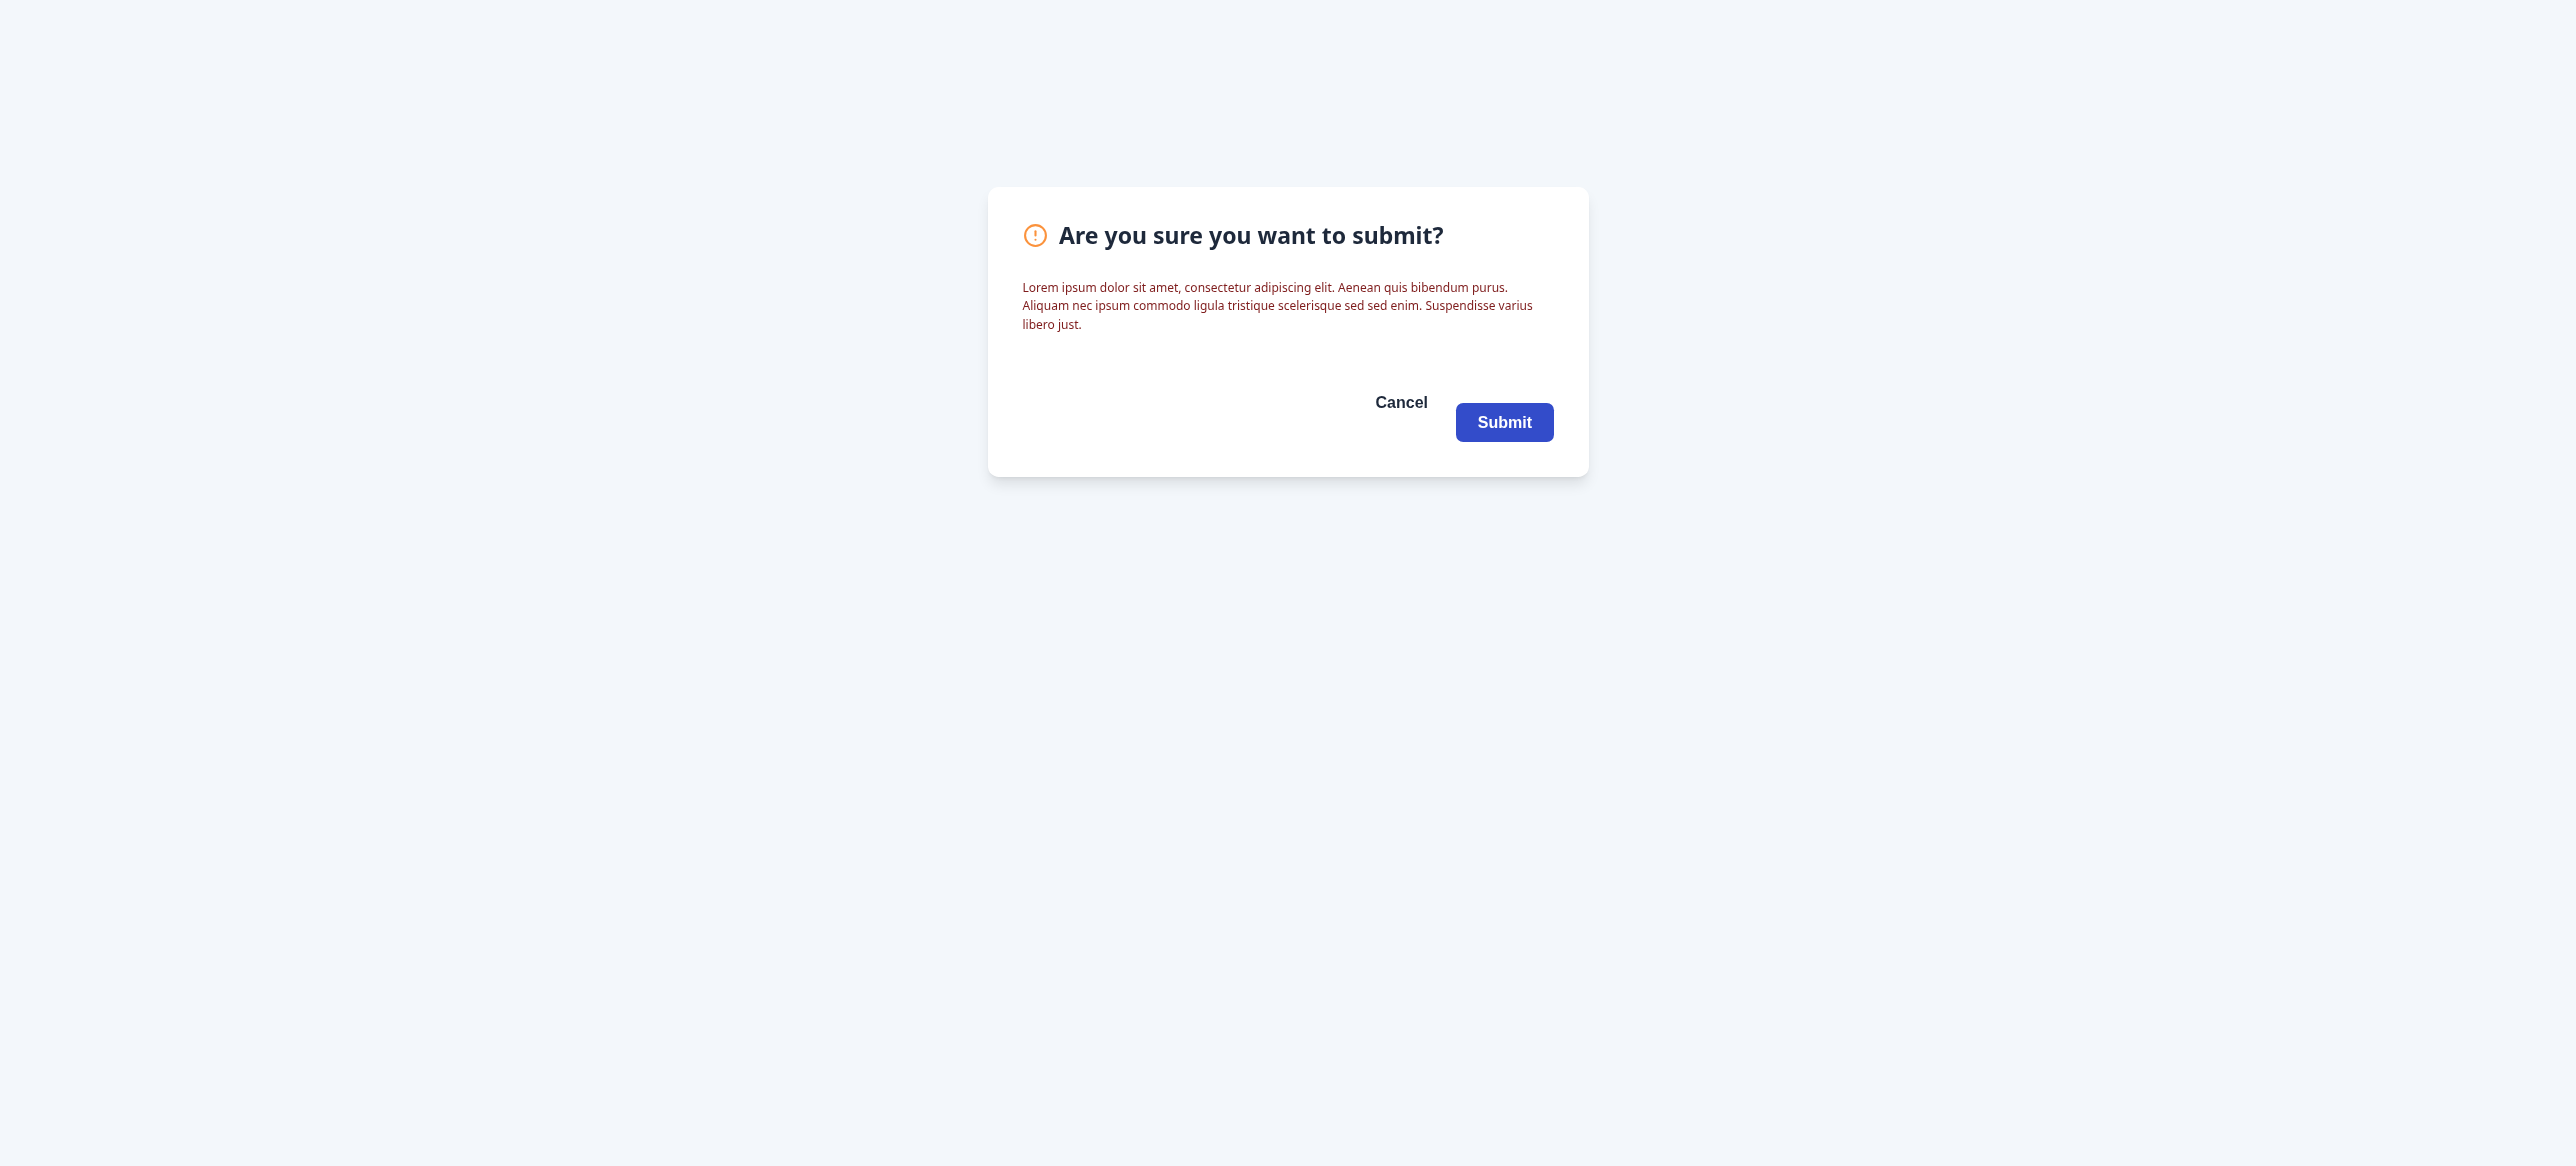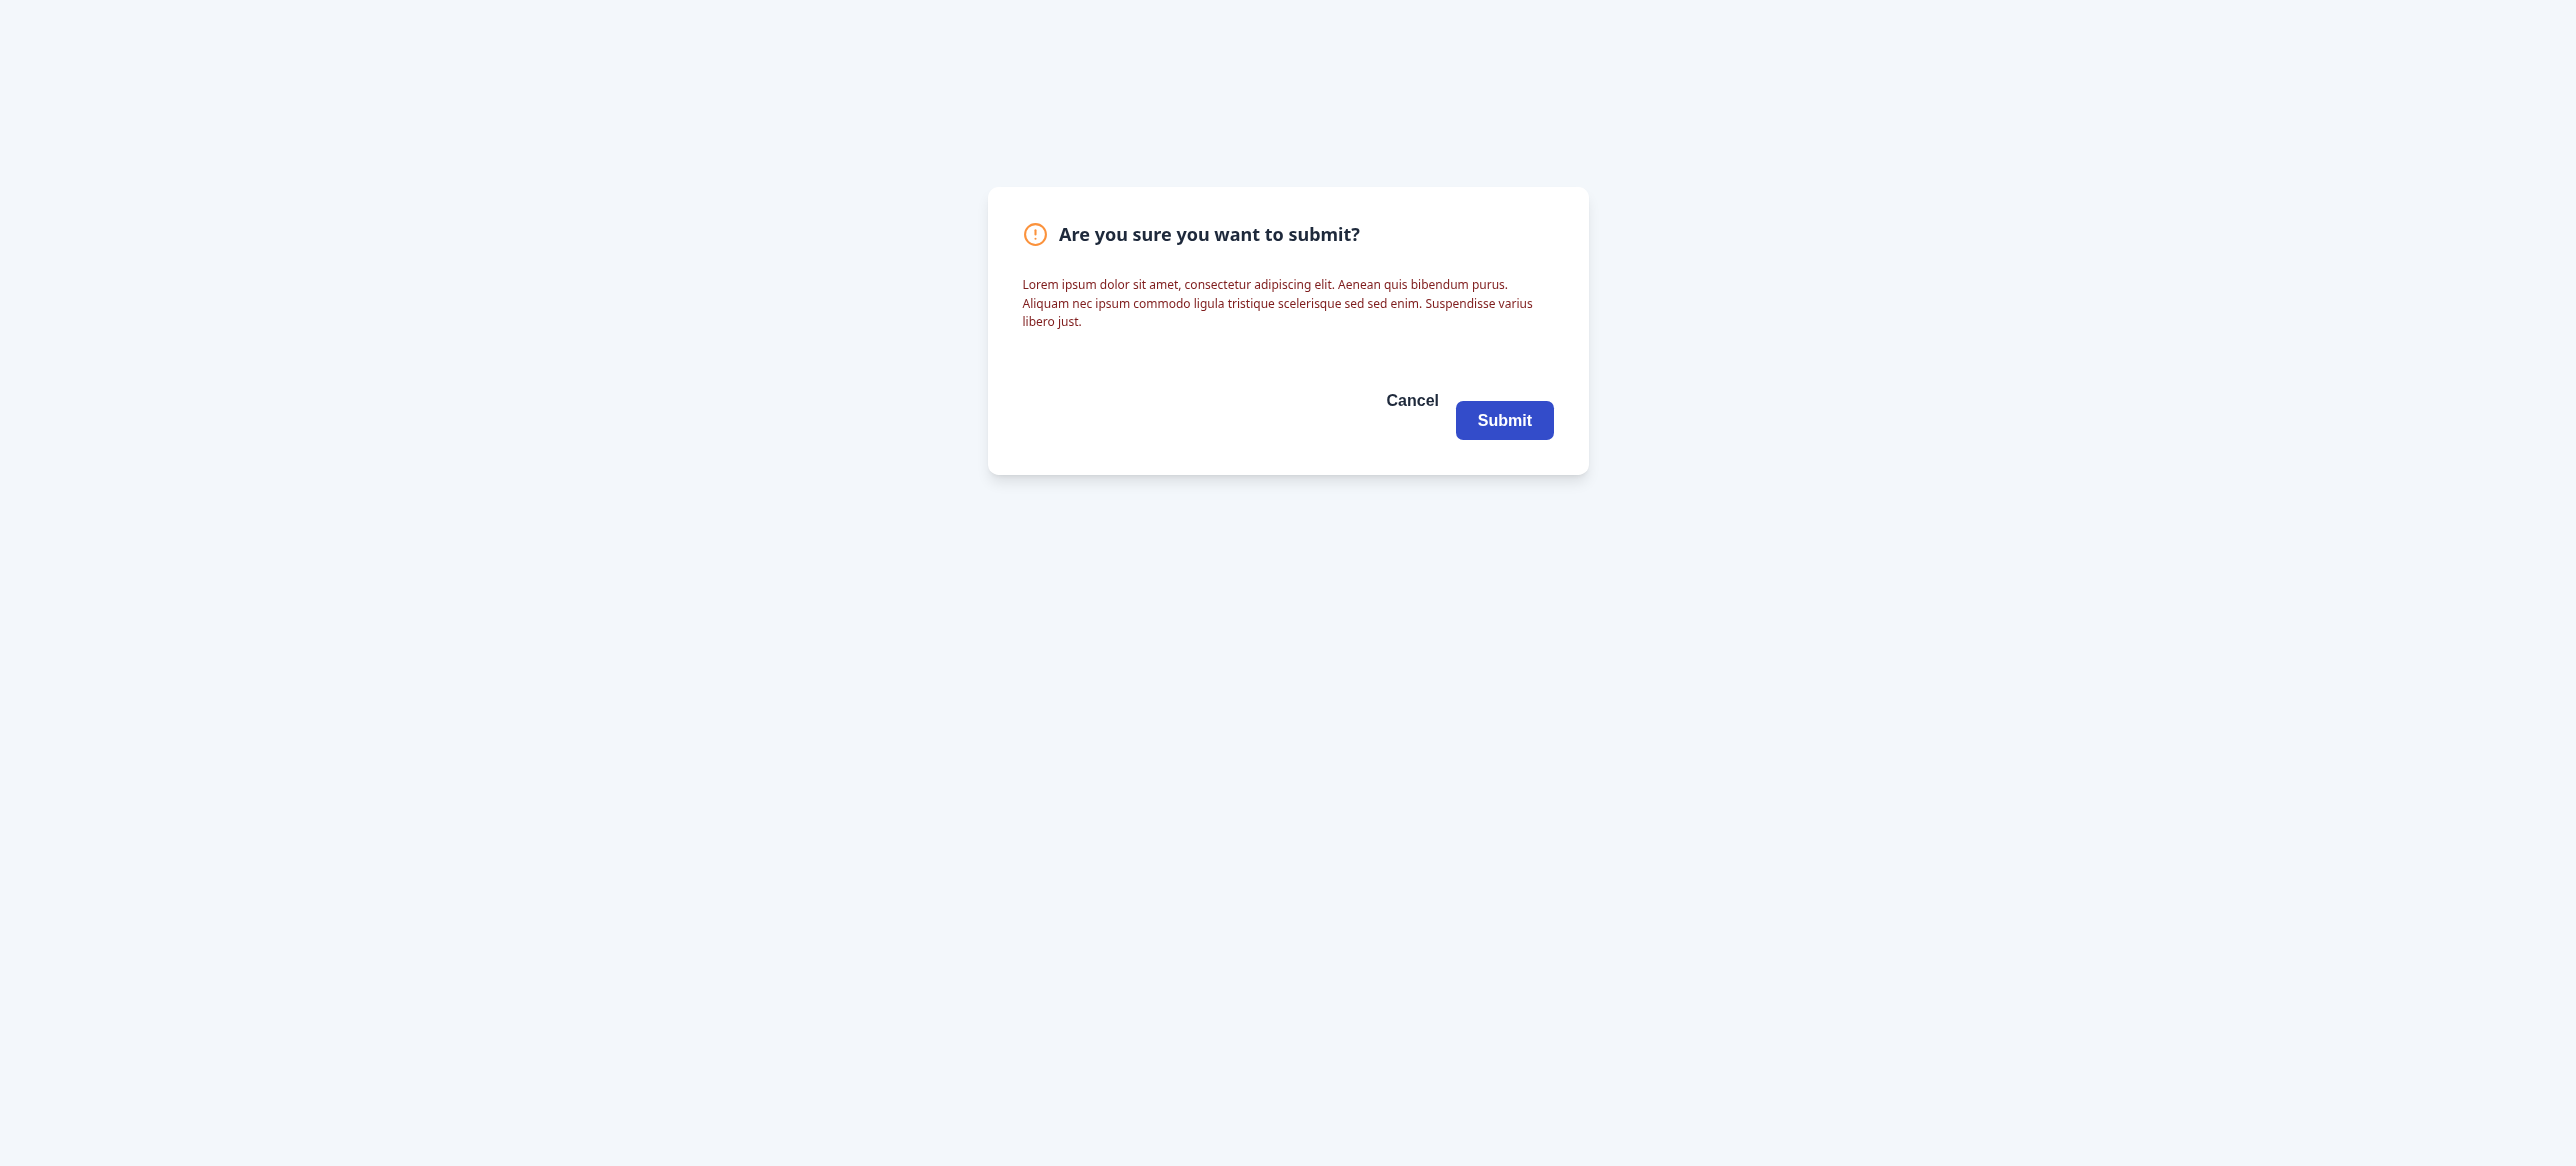--- a/index.html
+++ b/index.html
@@ -46,38 +46,38 @@
     
     .warning-icon svg {
       width: 100%;
       height: 100%;
       stroke: #fb923c;
       stroke-width: 2;
       fill: none;
     }
     
     .modal-title {
-      font-size: 18px;
+      font-size: 23px;
       font-weight: 700;
       color: #1e293b;
       line-height: 1.2;
     }
     
     .modal-body {
       font-size: 12px;
       color: #7f1d1d;
       line-height: 1.55;
       margin-bottom: 29px;
     }
     
     .modal-footer {
       display: flex;
       justify-content: flex-end;
       align-items: center;
-      gap: 3px;
+      gap: 14px;
     }
     
     .btn {
       font-size: 16px;
       font-weight: 700;
       padding: 9.8px 21.5px;
       border-radius: 7.2px;
       border: none;
       cursor: pointer;
       line-height: 1.2;

